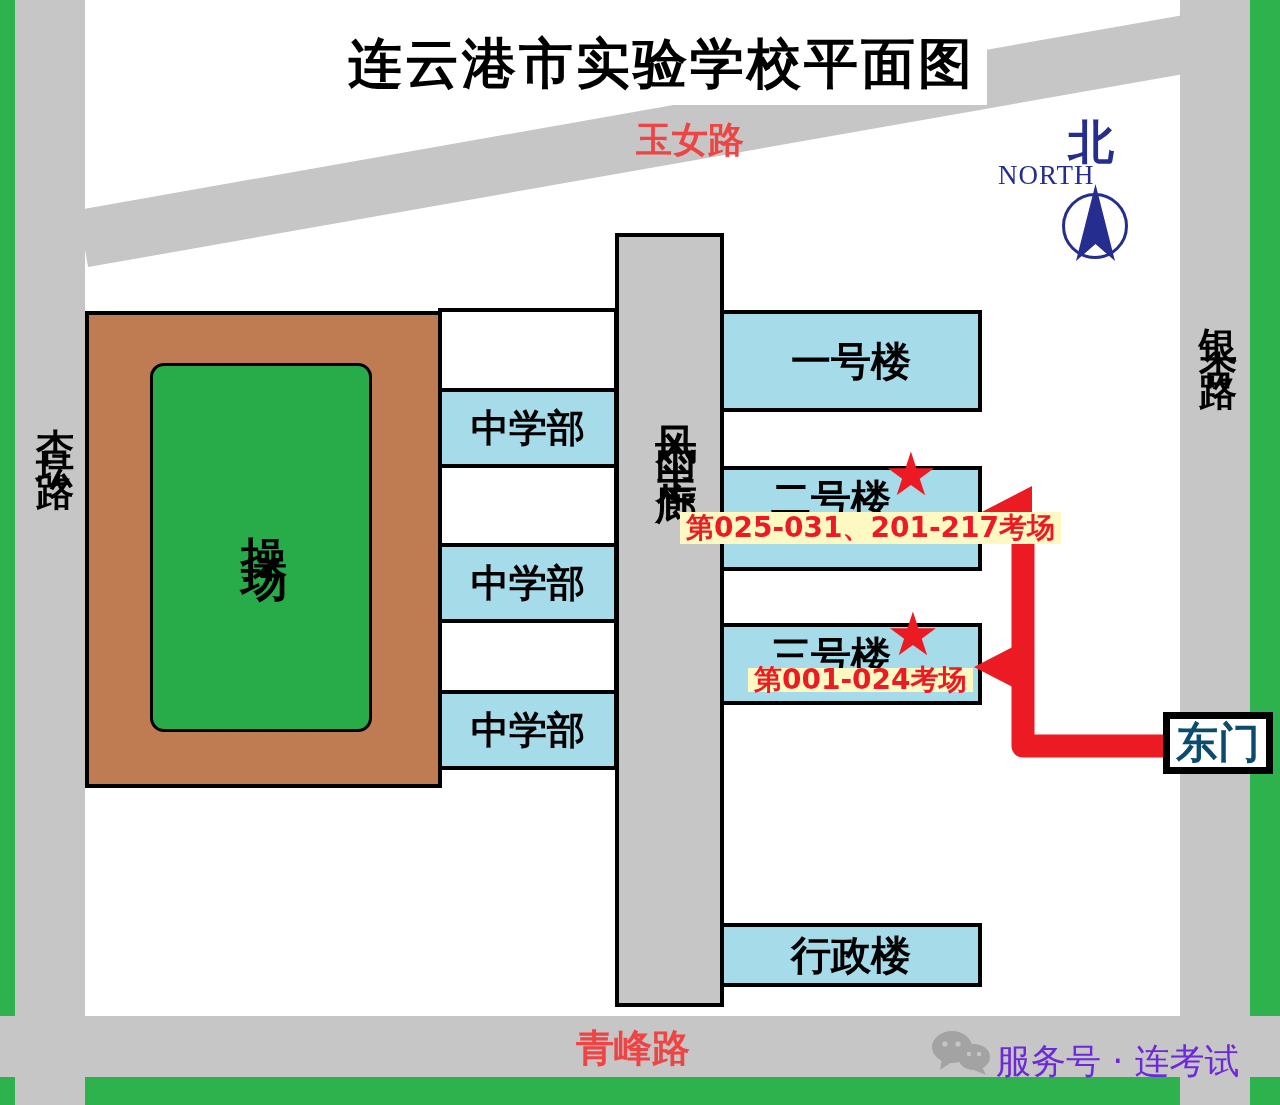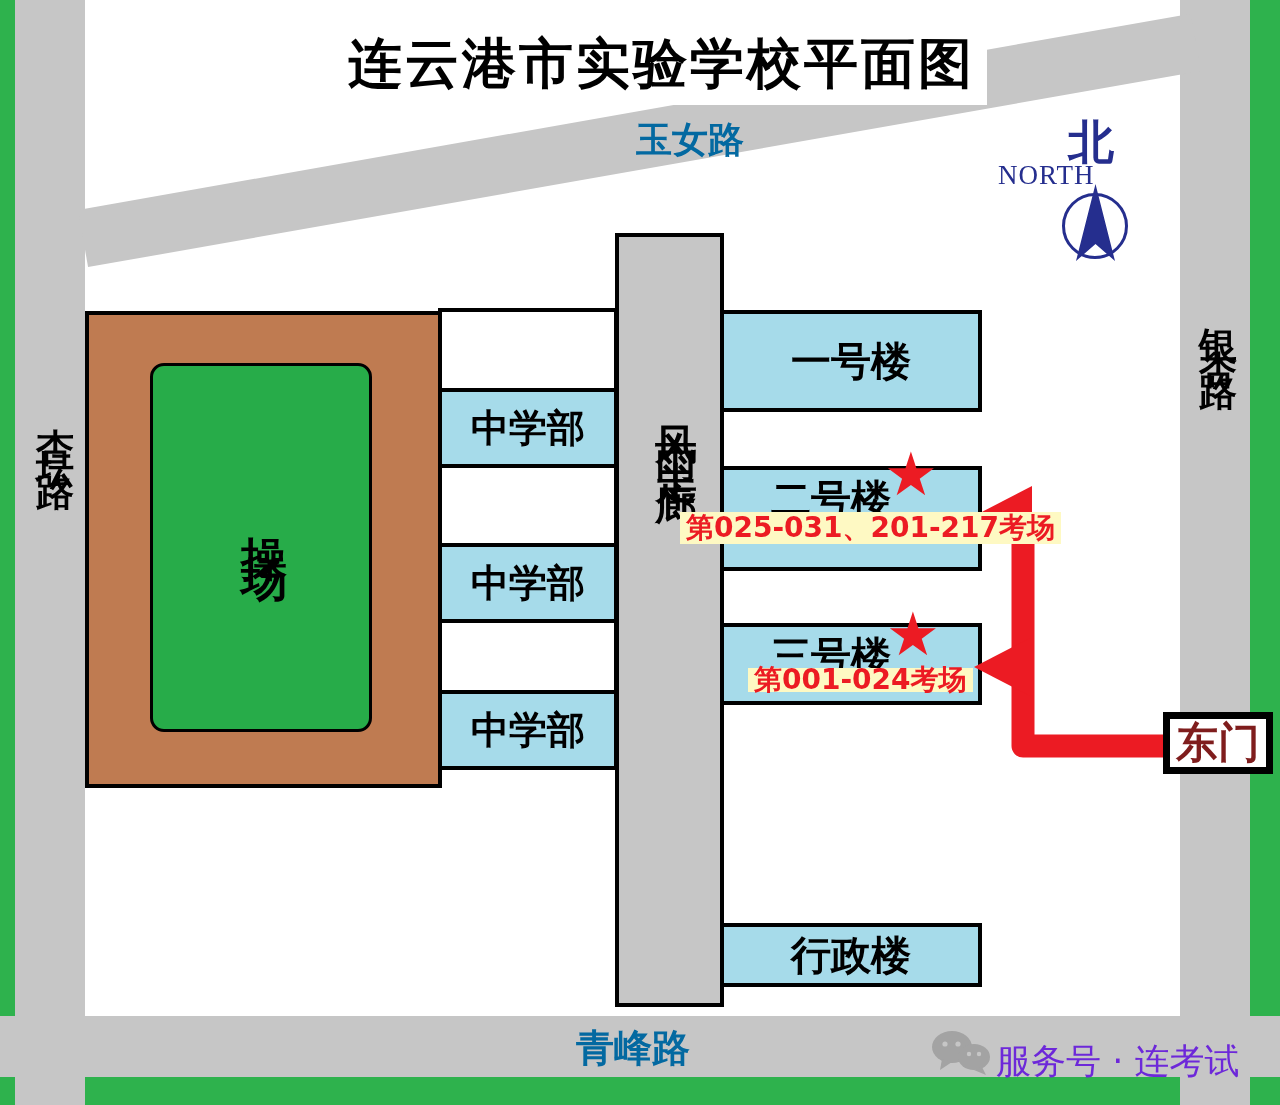--- a/index.html
+++ b/index.html
@@ -1,21 +1,21 @@
 <!DOCTYPE html>
 <html><head>
 <meta charset="utf-8">
 <style>
   html,body{margin:0;padding:0;}
   body{font-family:"DejaVu Sans","Liberation Sans",sans-serif;}
   #canvas{position:relative;width:1280px;height:1105px;background:#ffffff;overflow:hidden;}
   .abs{position:absolute;}
   .green-strip{background:#2eb24d;}
   .road{background:#c6c6c6;}
-  .road-label{font-weight:bold;color:#0369a1;}
+  .road-label{font-weight:bold;color:#ef4444;}
   .vtext{writing-mode:vertical-rl;text-orientation:upright;font-weight:bold;color:#000;}
   .bldg{background:#a6dbea;border:4px solid #000;box-sizing:border-box;display:flex;align-items:center;justify-content:center;}
   .wblock{background:#ffffff;border:4px solid #000;box-sizing:border-box;}
   .bldg-label{font-weight:bold;font-size:40px;color:#000;}
   .note{background:#fef9c3;color:#ec1b23;font-weight:bold;white-space:nowrap;display:flex;align-items:center;justify-content:center;}
   .star{color:#ec1b23;font-size:60px;line-height:1;z-index:8;}
   .navy{color:#252e8e;}
 </style>
 </head>
 <body>
@@ -83,21 +83,21 @@
     <span class="bldg-label">行政楼</span>
   </div>
 
   <svg class="abs" width="1280" height="1105" viewBox="0 0 1280 1105" style="left:0;top:0;z-index:6;pointer-events:none;">
     <path d="M 1166 746 L 1023 746 L 1023 515" fill="none" stroke="#ec1b23" stroke-width="23" stroke-linejoin="round" stroke-linecap="butt"></path>
     <polygon points="976,515 1032,486 1032,544" fill="#ec1b23"></polygon>
     <polygon points="974,667 1030,638 1030,696" fill="#ec1b23"></polygon>
   </svg>
 
   <div class="abs" style="left:1163px;top:712px;width:110px;height:62px;background:#ffffff;border:7px solid #000;box-sizing:border-box;z-index:7;display:flex;align-items:center;justify-content:center;">
-    <span style="color:#7f1d1d;font-weight:bold;font-size:42px;line-height:1;">东门</span>
+    <span style="color:#0c4a6e;font-weight:bold;font-size:42px;line-height:1;">东门</span>
   </div>
 
   <svg class="abs" width="62" height="46" viewBox="0 0 62 46" style="left:930px;top:1030px;z-index:5;">
     <ellipse cx="22" cy="17" rx="20" ry="16" fill="#a3a3a3"></ellipse>
     <polygon points="12,29 10,40 22,32" fill="#a3a3a3"></polygon>
     <circle cx="15" cy="14" r="2.6" fill="#c6c6c6"></circle>
     <circle cx="28" cy="14" r="2.6" fill="#c6c6c6"></circle>
     <ellipse cx="44" cy="27" rx="16" ry="13" fill="#a3a3a3"></ellipse>
     <polygon points="52,37 56,45 44,40" fill="#a3a3a3"></polygon>
     <circle cx="39" cy="24" r="2.2" fill="#c6c6c6"></circle>

